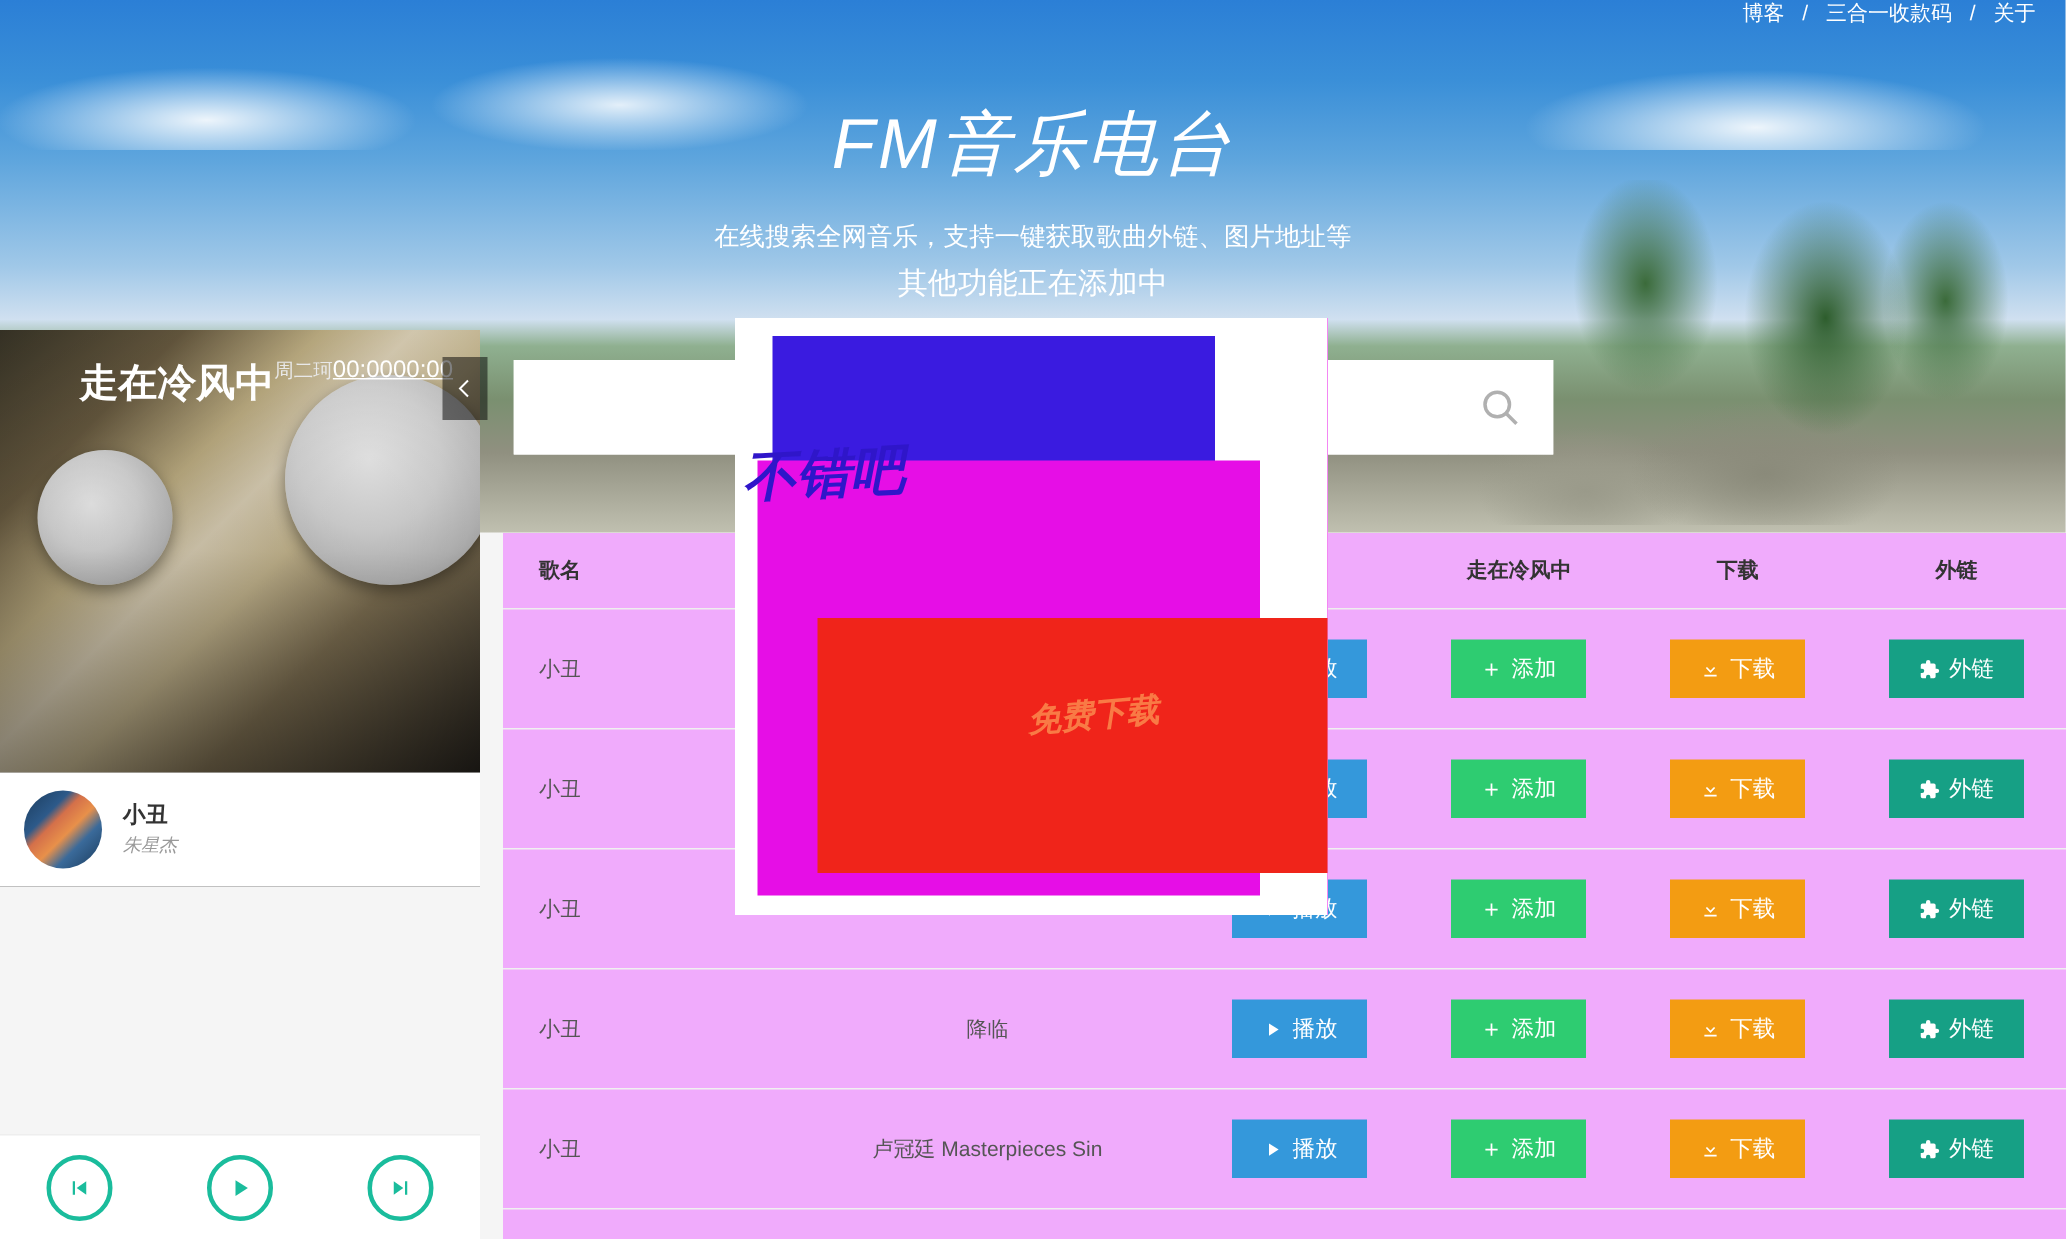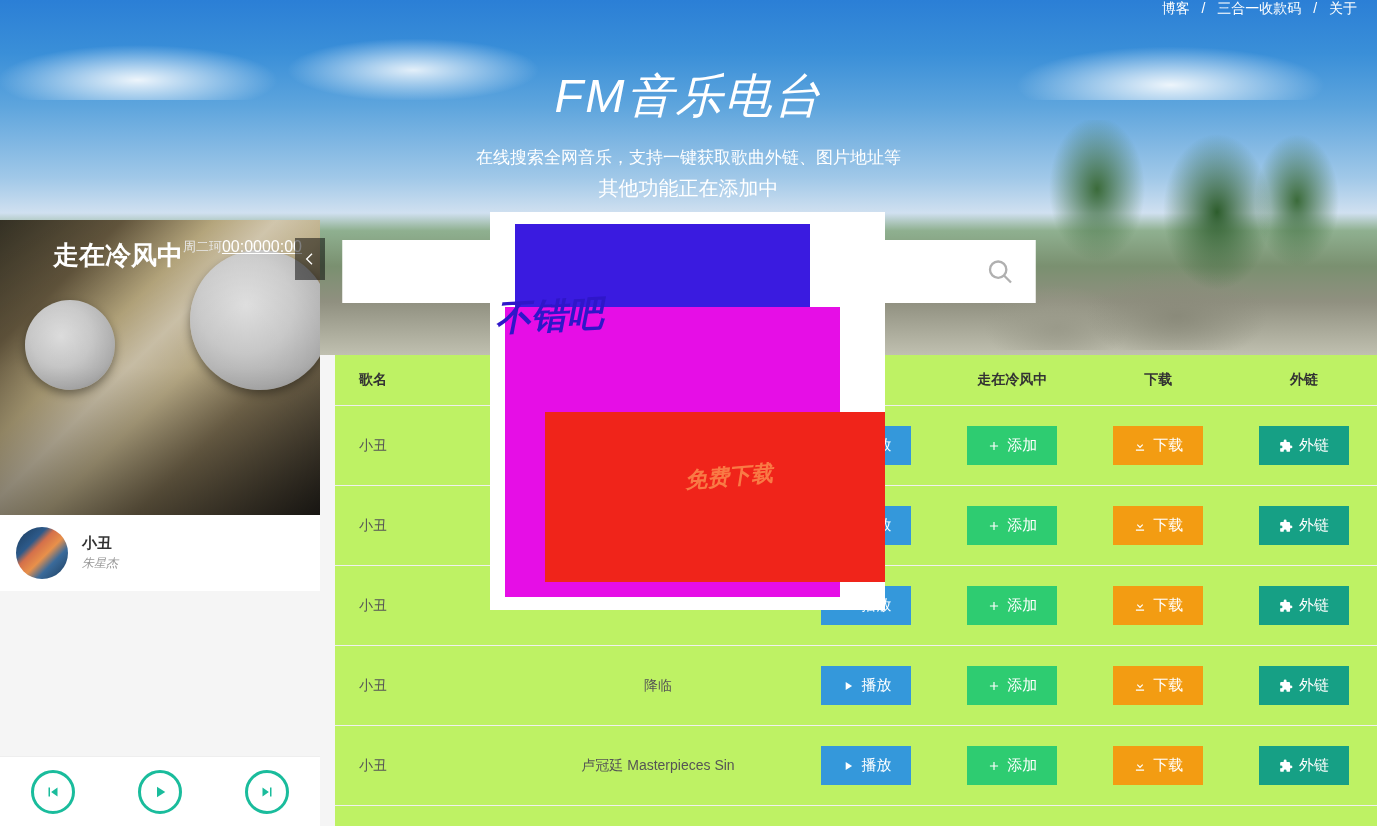--- a/index.html
+++ b/index.html
@@ -52,21 +52,21 @@
 .queue-item { display: flex; align-items: center; padding: 12px 16px; gap: 14px; }
 .q-art { width: 52px; height: 52px; border-radius: 50%; background: linear-gradient(135deg,#1a3a5a 0%,#2d5a8a 30%,#d4704a 40%,#e8904a 55%,#3a6a9a 70%,#1a3a5a 100%); flex-shrink: 0; }
 .q-meta { flex: 1; }
 .q-title { font-size: 15px; color: #333; font-weight: 700; }
 .q-artist { font-size: 12px; color: #999; margin-top: 2px; font-style: italic; }
 
 .controls { position: absolute; left: 0; bottom: 0; width: 320px; height: 70px; background: #fff; display: flex; align-items: center; justify-content: space-around; z-index: 20; border-top: 1px solid #eee; }
 .ctrl-btn { width: 44px; height: 44px; border-radius: 50%; border: 3px solid #1abc9c; background: #fff; display: flex; align-items: center; justify-content: center; cursor: pointer; }
 .ctrl-btn svg { fill: #1abc9c; }
 
-.table-wrap { position: absolute; left: 335px; top: 355px; right: 0; bottom: 0; background: #bef264; overflow-y: auto; }
+.table-wrap { position: absolute; left: 335px; top: 355px; right: 0; bottom: 0; background: #f0abfc; overflow-y: auto; }
 table { width: 100%; border-collapse: collapse; }
 th { padding: 16px 12px; font-size: 14px; font-weight: 700; color: #333; text-align: center; border-bottom: 1px solid #eee; }
 th:first-child { text-align: left; padding-left: 24px; }
 td { padding: 20px 12px; border-bottom: 1px solid #f0f0f0; text-align: center; color: #555; font-size: 14px; }
 td:first-child { text-align: left; padding-left: 24px; }
 .btn { display: inline-flex; align-items: center; justify-content: center; gap: 6px; padding: 10px 20px; border-radius: 0; color: #fff; font-size: 15px; border: none; cursor: pointer; min-width: 90px; }
 .b-play { background: #3498db; } .b-add { background: #2ecc71; } .b-dl { background: #f39c12; } .b-link { background: #16a085; }
 .btn svg { width: 14px; height: 14px; fill: #fff; }
 
 .overlay-ad { position: absolute; left: 490px; top: 212px; width: 395px; height: 398px; background: #fff; z-index: 50; }

